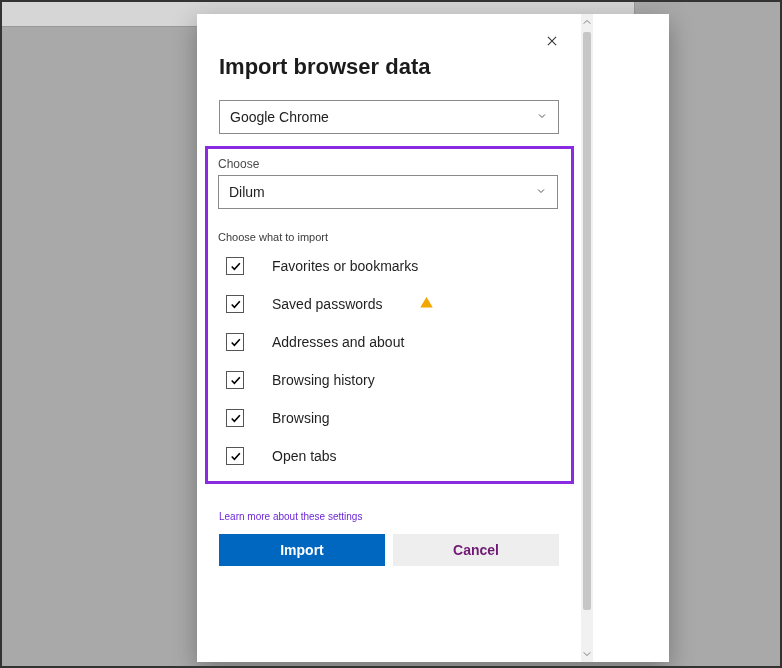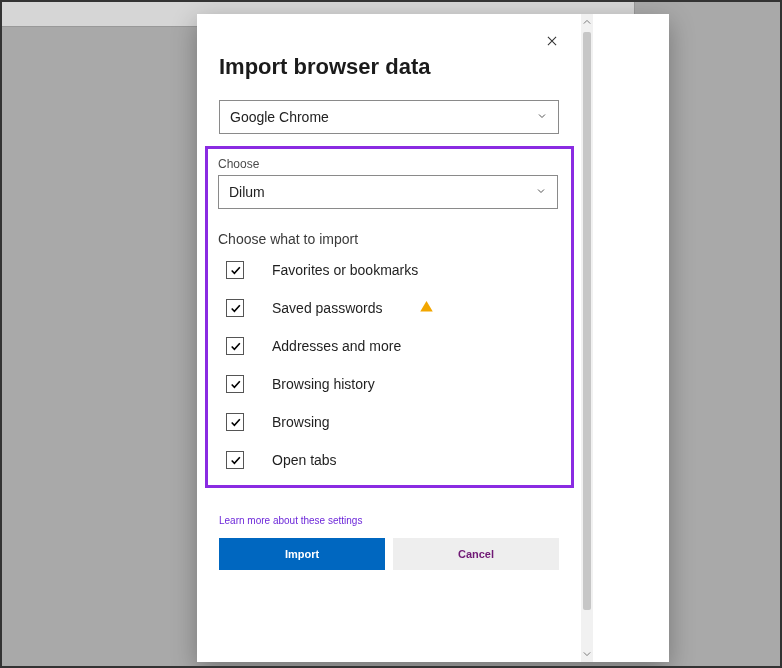--- a/index.html
+++ b/index.html
@@ -122,21 +122,21 @@
       padding: 8px 10px 8px 10px;
       margin-left: -14px;
       margin-right: -15px;
       margin-top: 12px;
       margin-bottom: 22px;
     }
     .highlight-box .field-label { margin-bottom: 4px; font-size: 12px; }
     .highlight-box .select-box { width: calc(100% - 3px); gap: 32px; }
 
     .subhead {
-      font-size: 14px;
+      font-size: 11px;
       color: #3a3a3a;
       margin-top: 22px;
       margin-bottom: 14px;
     }
 
     .cb-list { padding-left: 8px; }
     .cb-row {
       display: flex;
       align-items: center;
       gap: 28px;
@@ -171,21 +171,21 @@
     }
 
     .button-row {
       display: flex;
       gap: 8px;
     }
     .btn {
       flex: 1;
       height: 32px;
       border: none;
-      font-size: 11px;
+      font-size: 14px;
       font-weight: 600;
       cursor: pointer;
       font-family: inherit;
     }
     .btn-primary { background: #0067c0; color: #fff; }
     .btn-secondary { background: #eeeeee; color: #701a75; }
   </style>
 </head>
 <body>
 
@@ -275,21 +275,21 @@
                 <path d="M12 3L2 20h20L12 3z"></path>
               </svg>
           </span>
         </div>
         <div class="cb-row">
           <div class="cb">
             <svg viewBox="0 0 24 24" fill="none" stroke="#000" stroke-width="3">
                 <path d="M5 12l5 5L20 6"></path>
               </svg>
           </div>
-          <span>Addresses and more</span>
+          <span>Addresses and about</span>
         </div>
         <div class="cb-row">
           <div class="cb">
             <svg viewBox="0 0 24 24" fill="none" stroke="#000" stroke-width="3">
                 <path d="M5 12l5 5L20 6"></path>
               </svg>
           </div>
           <span>Browsing history</span>
         </div>
         <div class="cb-row">

